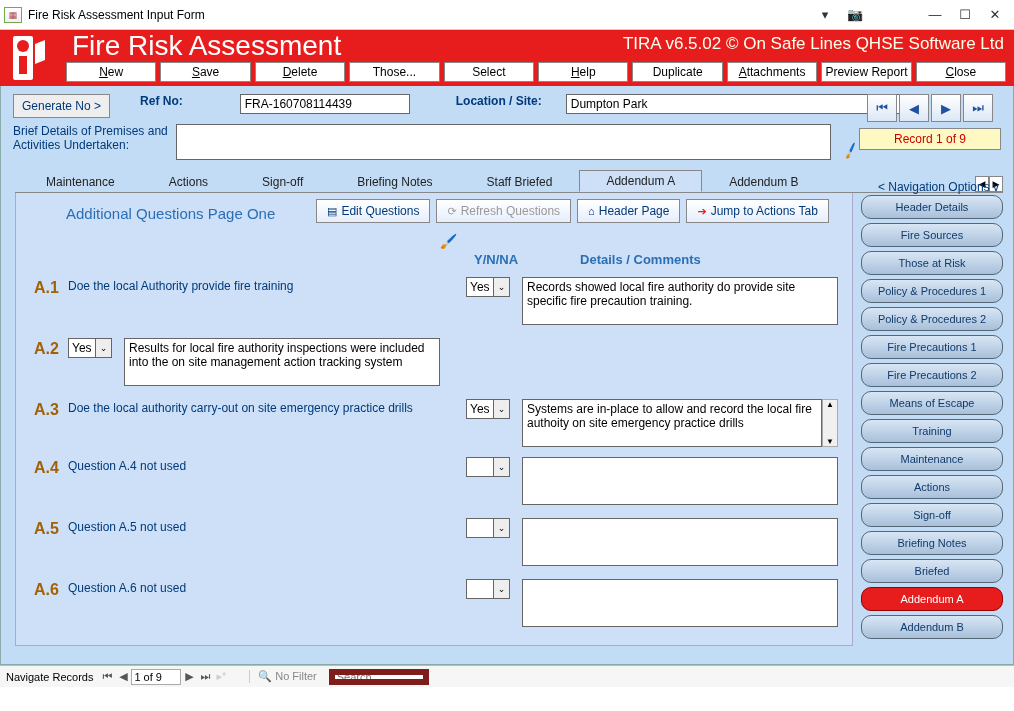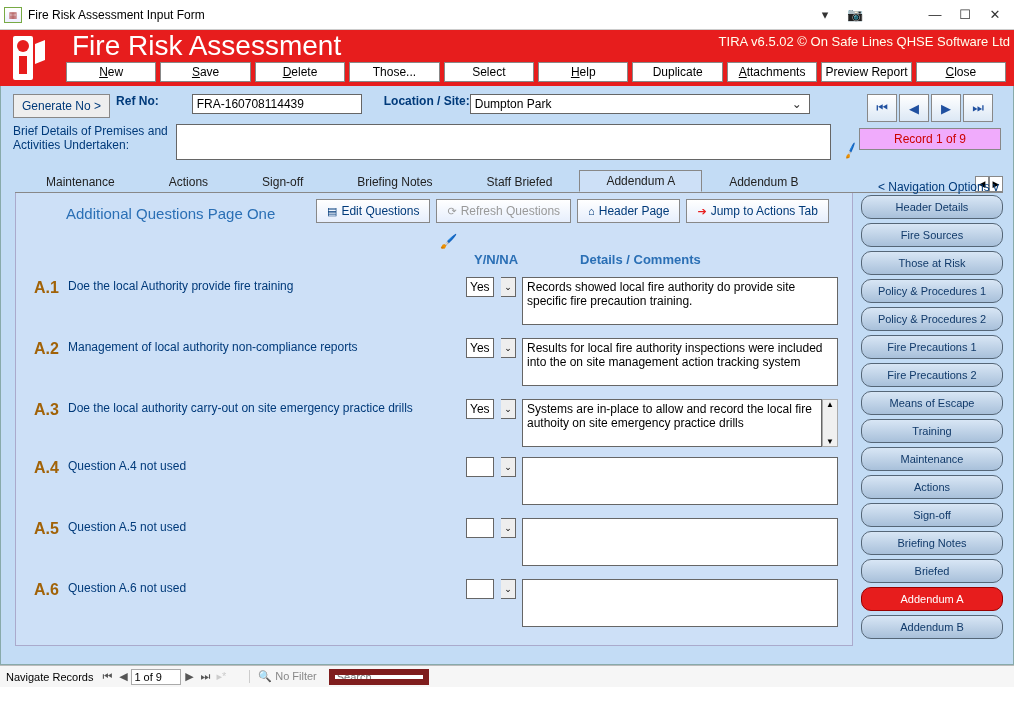--- a/index.html
+++ b/index.html
@@ -9,45 +9,45 @@
 .titlebar { height: 30px; background: #fff; display: flex; align-items: center; padding: 0 4px; border-bottom: 1px solid #ccc; }
 .titlebar .app-icon { width: 18px; height: 16px; border: 1px solid #7a4; margin-right: 6px; display: flex; align-items: center; justify-content: center; font-size: 9px; color: #a44; background: linear-gradient(#fff, #eef); }
 .titlebar .title-text { flex: 1; font-size: 12px; }
 .titlebar .win-btn { width: 30px; height: 22px; display: flex; align-items: center; justify-content: center; font-size: 13px; color: #333; }
 
 
 .redhdr { height: 56px; background: #e71d1d; color: #fff; display: flex; padding: 0 8px 0 2px; position: relative; }
 .redhdr .logo { width: 58px; height: 56px; display: flex; align-items: center; justify-content: center; }
 .redhdr .logo svg { width: 42px; height: 48px; }
 .redhdr .big-title { font-size: 28px; font-weight: 300; margin-left: 6px; position: absolute; top: 0; left: 66px; }
-.redhdr .version { position: absolute; right: 4px; top: 4px; font-size: 13px; color: #ffe; }
+.redhdr .version { position: absolute; right: 10px; top: 4px; font-size: 17px; color: #ffe; }
 .redhdr .menu-row { position: absolute; bottom: 4px; left: 66px; right: 8px; display: flex; gap: 4px; }
 .menu-btn { flex: 1; height: 20px; background: #fff; color: #000; border: 1px solid #888; font-size: 12px; display: flex; align-items: center; justify-content: center; cursor: pointer; }
 .menu-btn .ul { text-decoration: underline; }
 
 
 .bluebody { background: #c3dcf5; height: 579px; border: 1px solid #8aa; border-top: none; position: relative; }
 
 
-.refrow { display: flex; align-items: flex-start; padding: 8px 10px 4px 12px; gap: 0; }
+.refrow { display: flex; align-items: flex-start; padding: 8px 10px 4px 12px; gap: 24px; }
 .gen-btn { background: #eee; border: 1px solid #888; padding: 4px 8px; font-size: 12px; cursor: pointer; color: #003a7a; }
 .field-label { font-size: 12px; color: #003a7a; font-weight: 600; display: flex; align-items: center; }
 .ref-input { width: 170px; height: 20px; border: 1px solid #666; background: #fff; padding: 0 4px; font-size: 12px; margin-left: 33px; }
 .site-select { width: 340px; height: 20px; border: 1px solid #666; background: #fff; padding: 0 4px; font-size: 12px; display: flex; align-items: center; justify-content: space-between; }
 .site-select .dd { width: 16px; text-align: center; color: #333; }
 
 .brief-row { display: flex; padding: 2px 10px 6px 12px; gap: 8px; }
 .brief-label { width: 155px; font-size: 12px; color: #003a7a; }
 .brief-text { flex: 1; max-width: 655px; height: 36px; border: 1px solid #666; background: #fff; }
 
 
 .navbox { position: absolute; top: 8px; right: 12px; width: 142px; }
 .navbox .vcr { display: flex; gap: 2px; justify-content: center; }
 .vcr-btn { width: 30px; height: 28px; border: 1px solid #888; background: linear-gradient(#fff,#dce8f5); display: flex; align-items: center; justify-content: center; color: #2050a0; font-size: 13px; cursor: pointer; }
-.rec-count { height: 22px; border: 1px solid #888; background: #f0abfc; color: #c00; display: flex; align-items: center; justify-content: center; margin-top: 6px; font-size: 12px; }
+.rec-count { height: 22px; border: 1px solid #888; background: #fef9c3; color: #c00; display: flex; align-items: center; justify-content: center; margin-top: 6px; font-size: 12px; }
 
 
 .tabrow { display: flex; align-items: flex-end; padding: 0 10px 0 18px; height: 22px; margin-top: 4px; }
 .tab { padding: 3px 26px; font-size: 12px; color: #222; border: 1px solid transparent; border-bottom: none; cursor: pointer; }
 .tab.sel { background: #cde0f7; border: 1px solid #888; border-bottom: 1px solid #cde0f7; }
 .tab-scroll { margin-left: auto; display: flex; gap: 0; }
 .tab-scroll div { width: 14px; height: 16px; border: 1px solid #888; background: #fff; font-size: 9px; display: flex; align-items: center; justify-content: center; cursor: pointer; }
 
 .nav-opts-label { position: absolute; right: 14px; top: 94px; font-size: 12px; color: #003a7a; }
 
@@ -62,21 +62,21 @@
 .tbtn.disabled { color: #999; }
 .tbtn .ic { font-size: 11px; }
 
 .col-head { display: flex; margin-top: 30px; margin-left: 448px; font-size: 13px; color: #2a6fb5; font-weight: 600; gap: 62px; }
 .brush { position: absolute; left: 424px; top: 40px; font-size: 14px; }
 
 .qrow { display: flex; margin-top: 10px; }
 .qnum { width: 42px; font-weight: 700; color: #a16207; font-size: 16px; padding-left: 8px; padding-top: 2px; }
 .qtext { width: 398px; font-size: 12px; color: #003a7a; padding-top: 2px; }
 .qsel { width: 50px; }
-.ysel { display: flex; gap: 7px; }
+.ysel { display: flex; }
 .ysel input { width: 28px; height: 20px; border: 1px solid #666; font-size: 12px; padding: 0 3px; background: #fff; }
 .ysel .dd { width: 16px; height: 20px; border: 1px solid #666; border-left: none; background: #eee; display: flex; align-items: center; justify-content: center; font-size: 9px; cursor: pointer; }
 .qcom { flex: 1; margin-left: 6px; }
 .qcom textarea { width: 316px; height: 48px; border: 1px solid #666; font-size: 12px; padding: 2px 4px; font-family: inherit; resize: none; background: #fff; }
 .qcom.scroll textarea { width: 300px; }
 .qcom.scroll { display: flex; }
 .scrollbar { width: 16px; height: 48px; border: 1px solid #aaa; background: #f0f0f0; display: flex; flex-direction: column; align-items: center; justify-content: space-between; font-size: 8px; }
 
 
 .side-btn { height: 24px; border: 1px solid #567; border-radius: 10px; background: linear-gradient(#d8e6f5,#a8c0da); margin-bottom: 4px; display: flex; align-items: center; justify-content: center; font-size: 11px; color: #113a6a; cursor: pointer; }
@@ -210,21 +210,20 @@
             <div class="qsel">
               <div class="ysel">
                 <input value="Yes" style="">
                 <div class="dd">⌄</div>
               </div>
             </div>
             <div class="qcom"><textarea style="">Records showed local fire authority do provide site specific fire precaution training.</textarea></div>
           </div>
           <div class="qrow">
             <div class="qnum">A.2</div>
-            <div class="qtext">Management of local authority non-compliance reports</div>
             <div class="qsel">
               <div class="ysel">
                 <input value="Yes" style="">
                 <div class="dd">⌄</div>
               </div>
             </div>
             <div class="qcom"><textarea style="">Results for local fire authority inspections were included into the on site management action tracking system</textarea></div>
           </div>
           <div class="qrow">
             <div class="qnum">A.3</div>

